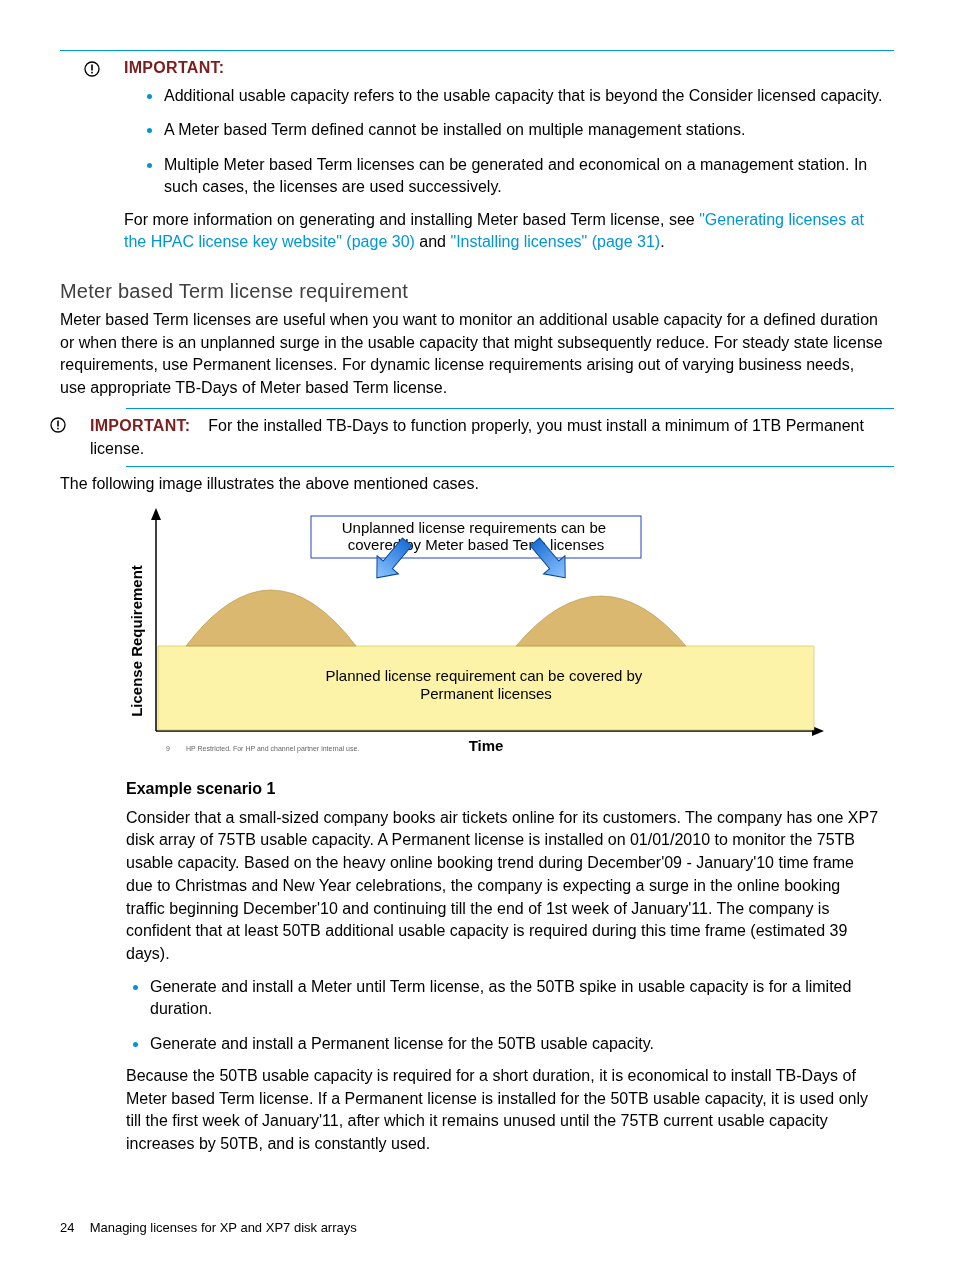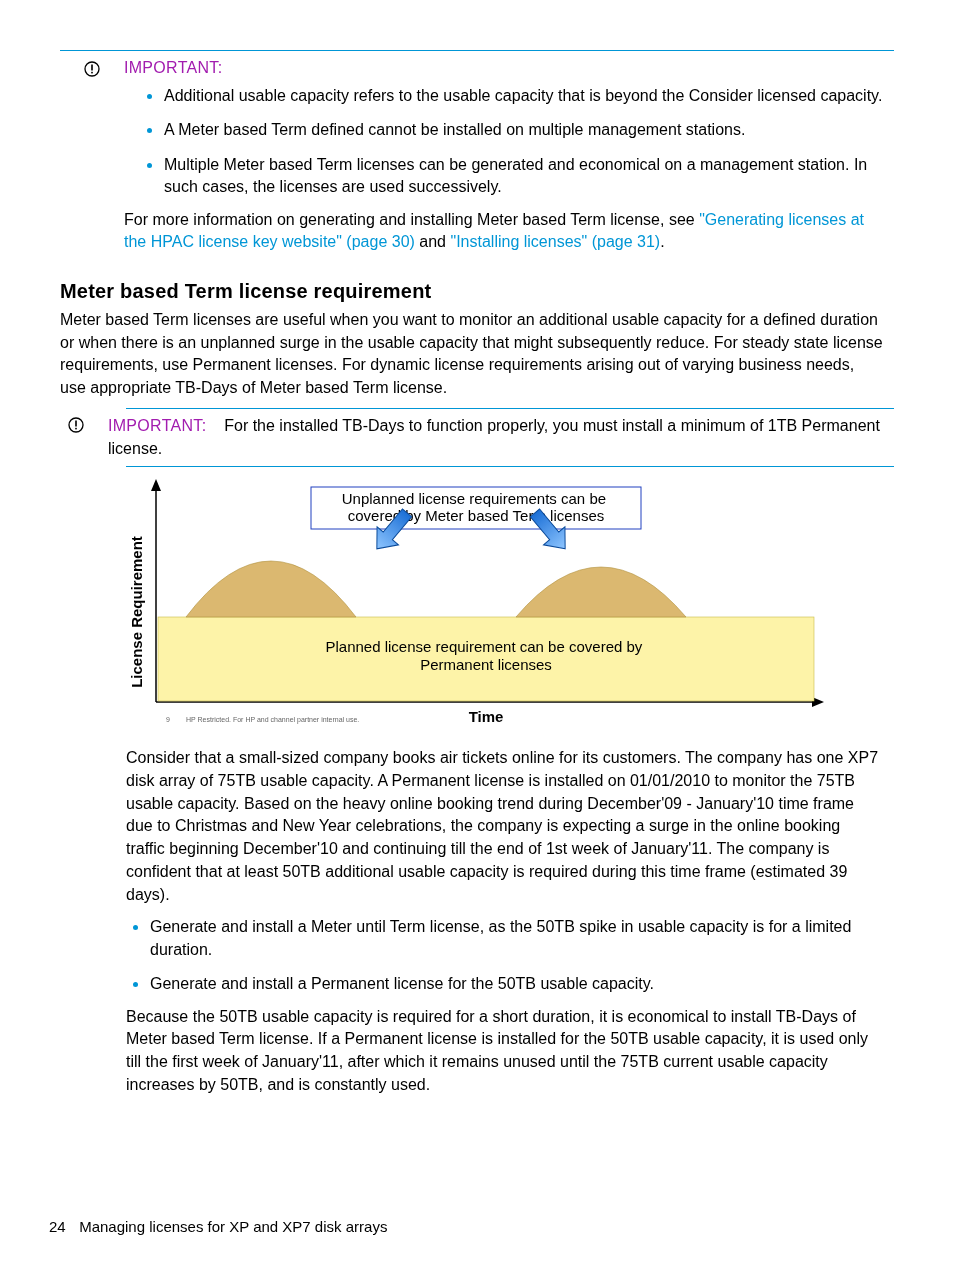--- a/index.html
+++ b/index.html
@@ -30,22 +30,22 @@
   .important-icon {
     width: 40px;
     flex: 0 0 40px;
     padding-top: 2px;
     padding-left: 24px;
   }
   .important-body {
     flex: 1;
   }
   .important-label {
-    color: #a21caf;
-    font-weight: normal;
+    color: #7f1d1d;
+    font-weight: bold;
     letter-spacing: 0.3px;
   }
   ul.content-list {
     margin: 6px 0 0 0;
     padding-left: 40px;
   }
   ul.content-list li {
     margin-bottom: 10px;
     line-height: 1.4;
   }
@@ -54,37 +54,37 @@
     font-size: 18px;
   }
   .indent-block {
     margin-left: 66px;
     line-height: 1.42;
   }
   .link {
     color: #0096d6;
   }
   h3.section {
-    color: #000000;
-    font-weight: bold;
+    color: #404040;
+    font-weight: normal;
     font-size: 20px;
     margin: 18px 0 6px 0;
     letter-spacing: 0.2px;
   }
   .para {
     margin: 6px 11px 8px 0;
     line-height: 1.42;
   }
   .hr-thin {
     border: none;
     border-top: 1px solid #0096d6;
     margin: 6px 0 6px 66px;
   }
   .inline-important {
-    margin-left: 48px;
+    margin-left: 30px;
     line-height: 1.42;
     position: relative;
   }
   .inline-important-icon {
     position: absolute;
     left: -40px;
     top: 2px;
   }
   .figure {
     margin: 10px 0 10px 66px;
@@ -92,22 +92,22 @@
   .figure svg {
     display: block;
   }
   .bold-head {
     font-weight: bold;
     margin: 12px 0 4px 0;
   }
   .footer {
     position: absolute;
     bottom: 36px;
-    left: 49px;
-    font-size: 15px;
+    left: 60px;
+    font-size: 13px;
     color: #000;
   }
   .footer .pn {
     display: inline-block;
     width: 26px;
   }
   .icon-svg {
     width: 16px;
     height: 16px;
   }
@@ -150,20 +150,21 @@
         <circle cx="8" cy="8" r="7" fill="none" stroke="#000" stroke-width="1.3"></circle>
         <rect x="7.2" y="3.5" width="1.6" height="6" fill="#000"></rect>
         <rect x="7.2" y="10.8" width="1.6" height="1.6" fill="#000"></rect>
       </svg>
     </span>
     <span class="important-label">IMPORTANT:</span>
     &nbsp;&nbsp;&nbsp;<span>For the installed TB-Days to function properly, you must install a minimum of 1TB Permanent license.</span>
   </div>
   <hr class="hr-thin">
 
+  <div class="indent-block para">The following image illustrates the above mentioned cases.</div>
 
   <div class="figure">
     <svg width="700" height="260" viewBox="0 0 700 260">
 
       <line x1="30" y1="10" x2="30" y2="225" stroke="#000" stroke-width="1.5"></line>
       <polygon points="30,2 25,14 35,14" fill="#000"></polygon>
       <line x1="30" y1="225" x2="690" y2="225" stroke="#000" stroke-width="1.5"></line>
       <polygon points="698,225 686,220 686,230" fill="#000"></polygon>
 
       <text x="16" y="135" transform="rotate(-90 16 135)" text-anchor="middle" font-size="15" font-family="Arial" font-weight="bold"><tspan>License Requirement</tspan></text>
@@ -198,20 +199,21 @@
       </text>
 
       <text x="360" y="245" text-anchor="middle" font-size="15" font-family="Arial" font-weight="bold"><tspan>Time</tspan></text>
 
       <text x="40" y="245" font-size="7" fill="#666" font-family="Arial"><tspan>9</tspan></text>
       <text x="60" y="245" font-size="7" fill="#666" font-family="Arial"><tspan>HP Restricted. For HP and channel partner internal use.</tspan></text>
     </svg>
   </div>
 
   <div class="indent-block">
+    <div class="bold-head">Example scenario 1</div>
     <div class="para">Consider that a small-sized company books air tickets online for its customers. The company has one XP7 disk array of 75TB usable capacity. A Permanent license is installed on 01/01/2010 to monitor the 75TB usable capacity. Based on the heavy online booking trend during December'09 - January'10 time frame due to Christmas and New Year celebrations, the company is expecting a surge in the online booking traffic beginning December'10 and continuing till the end of 1st week of January'11. The company is confident that at least 50TB additional usable capacity is required during this time frame (estimated 39 days).</div>
     <ul class="content-list" style="padding-left:24px;">
       <li>Generate and install a Meter until Term license, as the 50TB spike in usable capacity is for a limited duration.</li>
       <li>Generate and install a Permanent license for the 50TB usable capacity.</li>
     </ul>
     <div class="para">Because the 50TB usable capacity is required for a short duration, it is economical to install TB-Days of Meter based Term license. If a Permanent license is installed for the 50TB usable capacity, it is used only till the first week of January'11, after which it remains unused until the 75TB current usable capacity increases by 50TB, and is constantly used.</div>
   </div>
 
   <div class="footer">
     <span class="pn">24</span>

